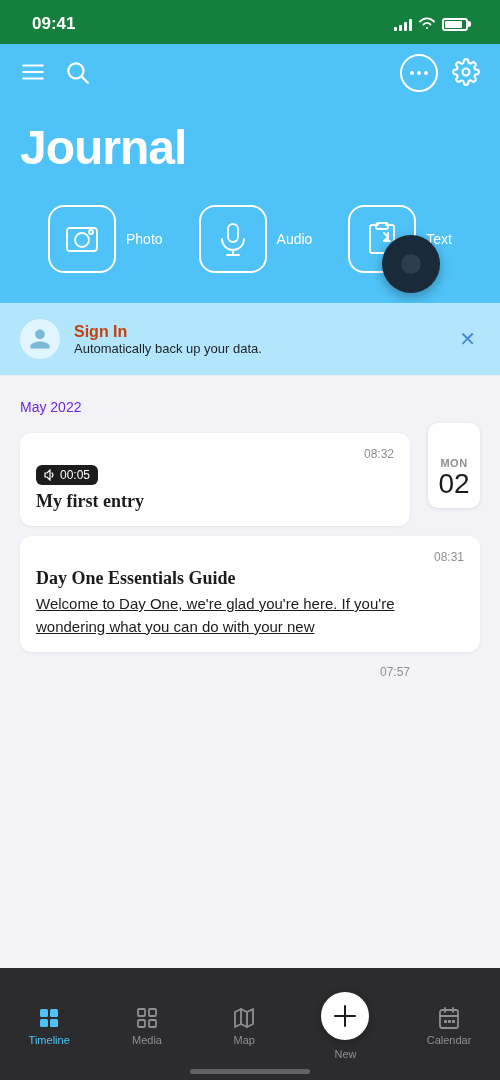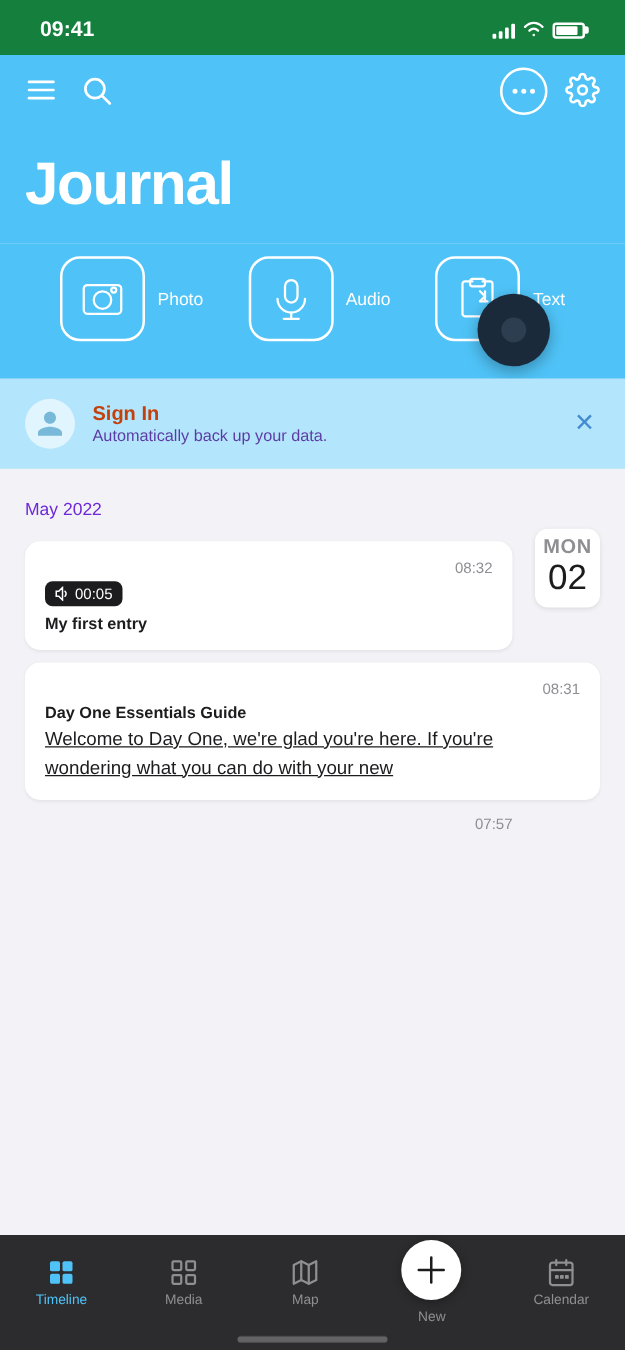--- a/index.html
+++ b/index.html
@@ -219,21 +219,21 @@
     }
     .signin-text {
       flex: 1;
     }
     .signin-title {
       color: #c2410c;
       font-size: 16px;
       font-weight: 600;
     }
     .signin-subtitle {
-      color: #4c1d95;
+      color: #000000;
       font-size: 13px;
       opacity: 0.85;
     }
     .signin-close {
       background: none;
       border: none;
       cursor: pointer;
       color: #1565c0;
       font-size: 20px;
       line-height: 1;
@@ -264,24 +264,25 @@
       top: 0;
       width: 52px;
       background: white;
       border-radius: 10px;
       text-align: center;
       padding: 6px 4px 8px;
       box-shadow: 0 1px 4px rgba(0,0,0,0.1);
     }
     .date-badge-day {
       color: #8e8e93;
-      font-size: 16px;
+      font-size: 11px;
       font-weight: 600;
       text-transform: uppercase;
       letter-spacing: 0.5px;
+      margin-top: 28px;
     }
     .date-badge-num {
       color: #1c1c1e;
       font-size: 28px;
       font-weight: 300;
       line-height: 1.1;
     }
 
     .entry-card {
       background: white;
@@ -309,41 +310,42 @@
       font-weight: 500;
       margin-bottom: 6px;
     }
     .entry-audio-badge svg {
       width: 12px;
       height: 12px;
       fill: white;
     }
     .entry-title {
       color: #1c1c1e;
-      font-size: 13px;
+      font-size: 18px;
       font-weight: 700;
+      font-family: Liberation Serif, serif;
     }
     .entry-body {
       color: #1c1c1e;
       font-size: 15px;
       line-height: 1.5;
       margin-top: 4px;
       text-decoration: underline;
     }
     .entry-card-wide {
       margin-right: 0;
     }
 
     
     .bottom-nav {
       background: #2c2c2e;
       display: flex;
       justify-content: space-around;
       align-items: center;
-      padding: 0 0 16px;
+      padding: 20px 0 16px;
       position: fixed;
       bottom: 0;
       width: 500px;
     }
     .nav-item {
       display: flex;
       flex-direction: column;
       align-items: center;
       gap: 4px;
       cursor: pointer;

